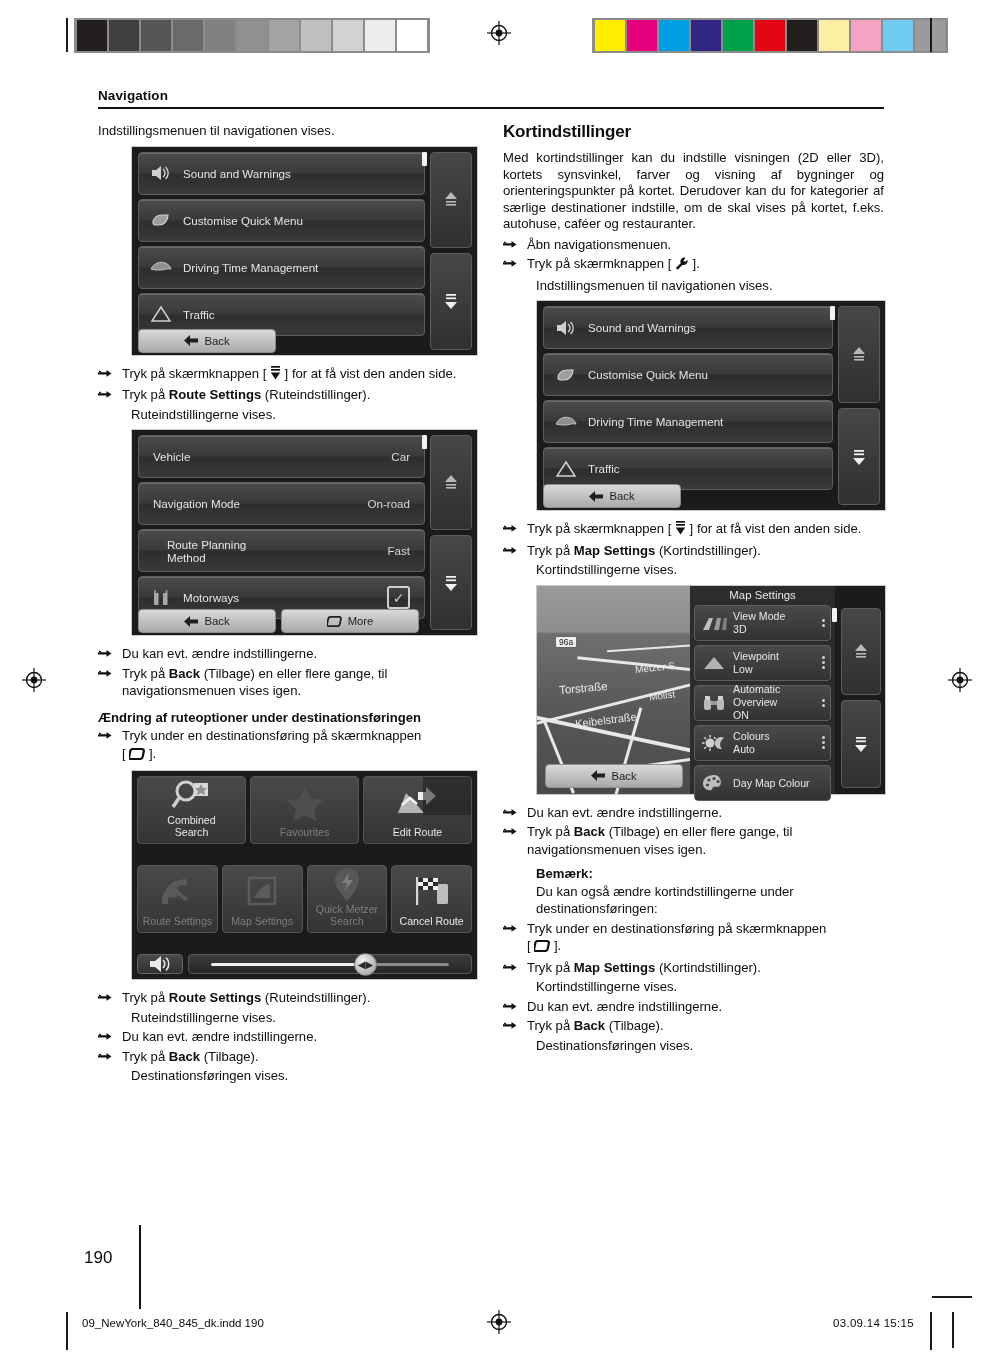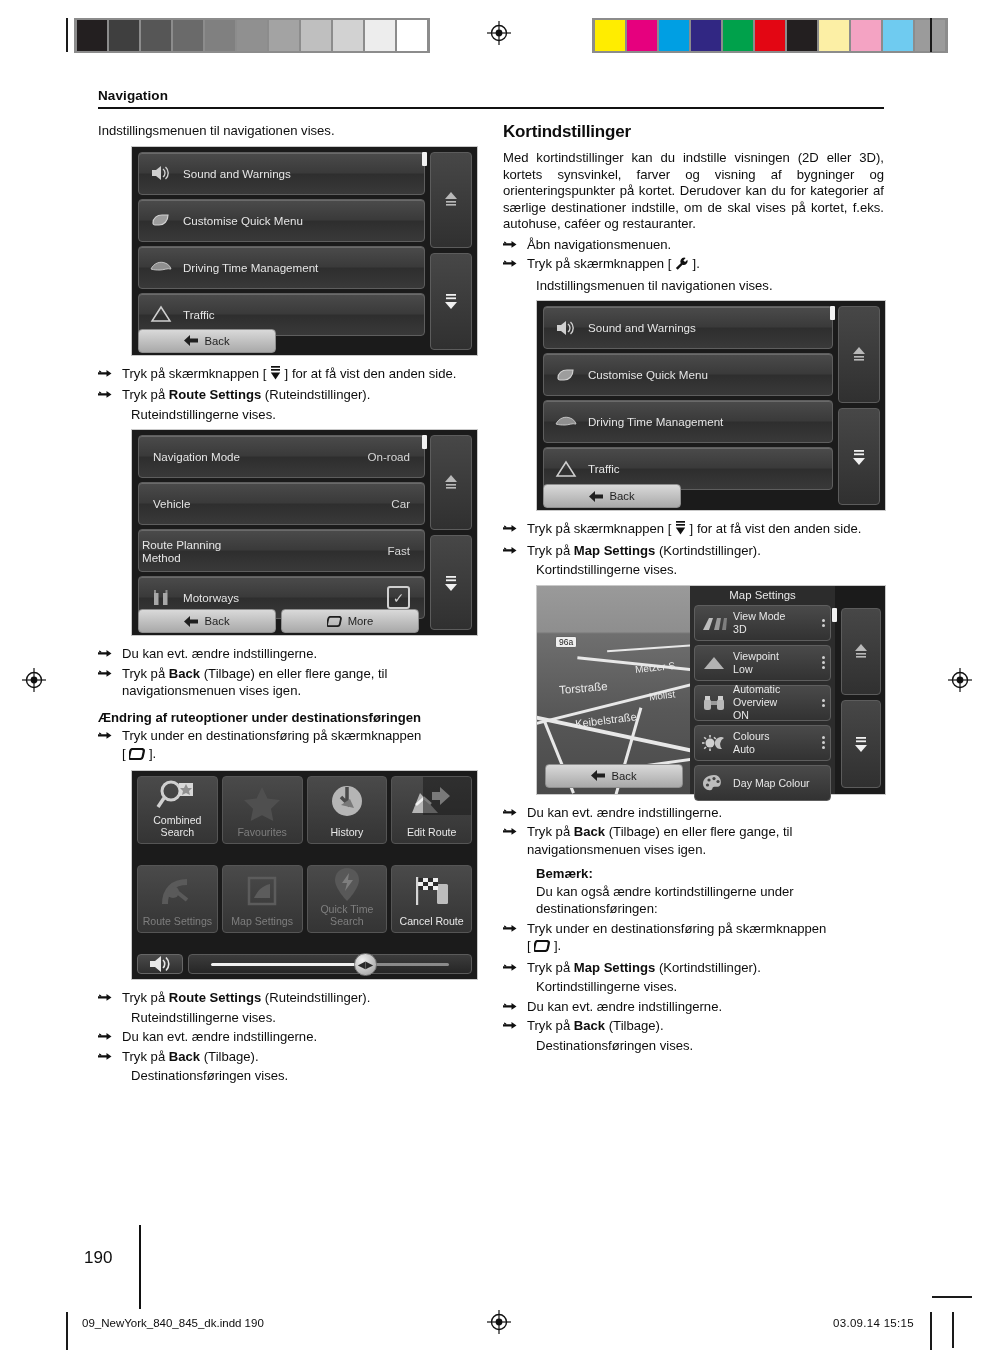--- a/index.html
+++ b/index.html
@@ -244,29 +244,29 @@
         </svg>
     </span>
     <span class="txt">Tryk på <b>Route Settings</b> (Ruteindstillinger).</span>
   </div>
   <p class="sub">Ruteindstillingerne vises.</p>
 
   <div class="shot-wrap">
     <div class="shot" style="width:345px;height:205px;">
       <div class="menu-list">
         <div class="mrow">
+          <span class="lbl" style="padding-left:14px">Vehicle</span>
+          <span class="val">Car</span>
+        </div>
+        <div class="mrow">
           <span class="lbl" style="padding-left:14px">Navigation Mode</span>
           <span class="val">On-road</span>
         </div>
         <div class="mrow">
-          <span class="lbl" style="padding-left:14px">Vehicle</span>
-          <span class="val">Car</span>
-        </div>
-        <div class="mrow">
-          <span class="lbl two-line" style="padding-left:3px">
+          <span class="lbl two-line" style="padding-left:28px">
             <span>Route Planning</span>
             <span>Method</span>
           </span>
           <span class="val">Fast</span>
         </div>
         <div class="mrow">
           <span class="ico">
             <svg width="22" height="18" viewBox="0 0 22 18">
                 <rect x="4" y="4" width="4.5" height="12" fill="#a8a8a8"></rect>
                 <rect x="13" y="4" width="4.5" height="12" fill="#a8a8a8"></rect>
@@ -364,30 +364,20 @@
           <div class="qtile dim">
             <span class="gfx">
               <svg width="44" height="38" viewBox="0 0 44 38">
                   <path d="M22 4l5.5 11.5L40 17l-9 8.8 2.3 12.2L22 32.2 10.7 38 13 25.8 4 17l12.5-1.5z" fill="#4f4f4f"></path>
                 </svg>
             </span>
             <span>Favourites</span>
           </div>
           <div class="qtile">
             <span class="gfx">
-              <svg width="44" height="38" viewBox="0 0 44 38">
-                  <circle cx="22" cy="18" r="15" fill="#b5b5b5"></circle>
-                  <path d="M22 4v16l-6-6" stroke="#4a4a4a" stroke-width="3.5" fill="none"></path>
-                  <path d="M16 22l9-6 4 9z" fill="#787878"></path>
-                </svg>
-            </span>
-            <span>History</span>
-          </div>
-          <div class="qtile">
-            <span class="gfx">
               <svg width="48" height="38" viewBox="0 0 48 38">
                   <path d="M4 30h26L12 10z" fill="#b5b5b5"></path>
                   <path d="M8 22l8-7 7 6" stroke="#f0f0f0" stroke-width="2.5" fill="none"></path>
                   <path d="M32 4l10 9-10 9v-5h-8v-8h8z" fill="#ededed"></path>
                 </svg>
             </span>
             <span>Edit Route</span>
             <span class="crop" style="right:0;top:0;width:48px;height:38px;opacity:.55;"></span>
           </div>
         </div>
@@ -411,21 +401,21 @@
             </span>
             <span>Map Settings</span>
           </div>
           <div class="qtile dim">
             <span class="gfx">
               <svg width="44" height="38" viewBox="0 0 44 38">
                   <path d="M22 2c7 0 12 5 12 12 0 9-12 21-12 21S10 23 10 14C10 7 15 2 22 2z" fill="#585858"></path>
                   <path d="M24 7l-7 10h5l-2 8 8-11h-5z" fill="#7e7e7e"></path>
                 </svg>
             </span>
-            <span>Quick Time</span>
+            <span>Quick Metzer</span>
             <span>Search</span>
           </div>
           <div class="qtile">
             <span class="gfx">
               <svg width="46" height="38" viewBox="0 0 46 38">
                   <rect x="28" y="12" width="11" height="20" rx="1.5" fill="#bdbdbd"></rect>
                   <path d="M9 6h20v12H9z" fill="#efefef"></path>
                   <path d="M9 6h5v4H9zM19 6h5v4h-5zM14 10h5v4h-5zM24 10h5v4h-5zM9 14h5v4H9zM19 14h5v4h-5z" fill="#2b2b2b"></path>
                   <rect x="7" y="5" width="2.2" height="28" fill="#d6d6d6"></rect>
                 </svg>

